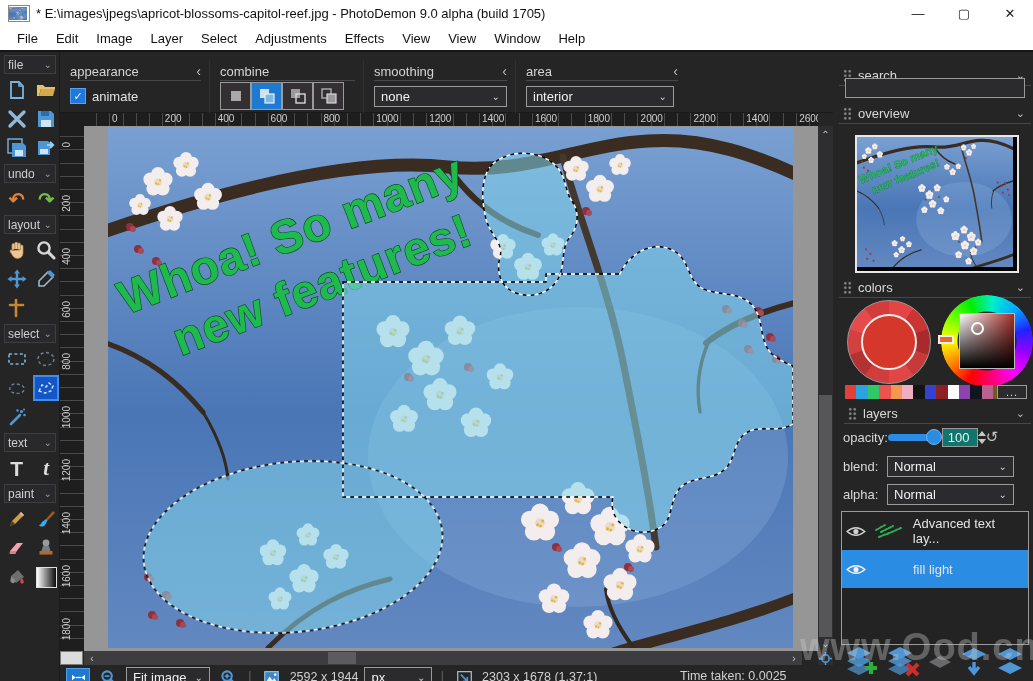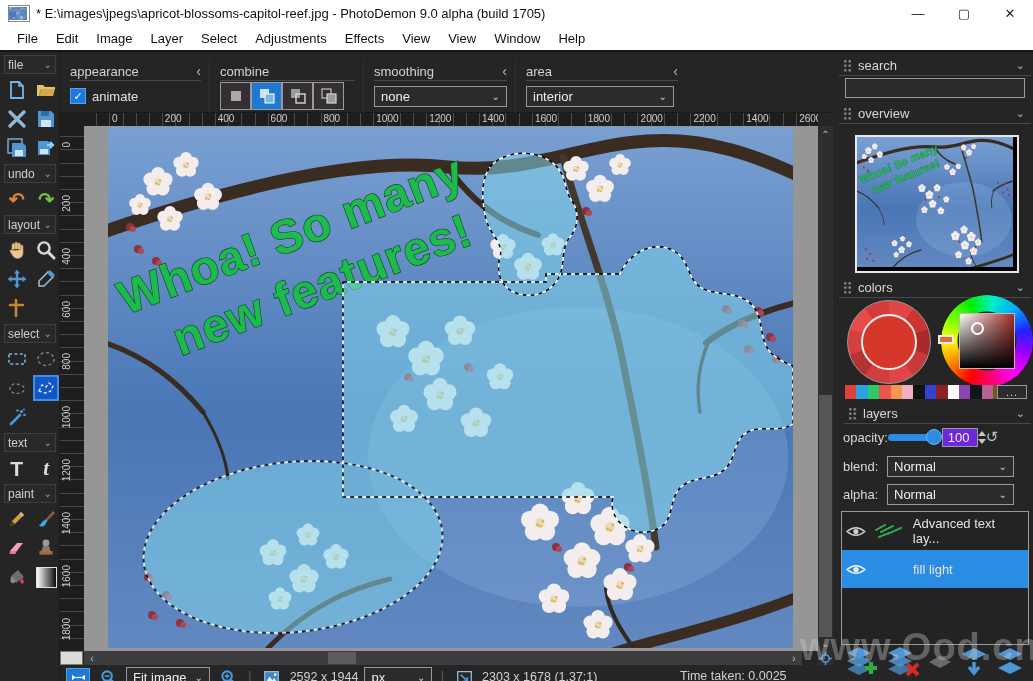--- a/index.html
+++ b/index.html
@@ -88,21 +88,21 @@
   .satdot{position:absolute;left:134px;top:270px;width:13px;height:13px;border:2px solid #fff;border-radius:50%;box-sizing:border-box;}
   .huemark{position:absolute;left:101px;top:283px;width:16px;height:9px;border:2px solid #eee;background:#e86a30;box-sizing:border-box;}
   .swatches{position:absolute;left:8px;top:333px;height:14px;display:flex;}
   .swatch{width:11.4px;height:14px;}
   .more2{position:absolute;left:160px;top:333px;width:30px;height:14px;border:1px solid #9a9a9a;box-sizing:border-box;
          display:flex;align-items:center;justify-content:center;font-size:11px;color:#ddd;letter-spacing:1px;background:#2b2b2e;}
   
   .lrow{position:absolute;left:6px;height:22px;display:flex;align-items:center;font-size:13px;color:#d8d8d8;}
   .slidertrack{width:46px;height:7px;border-radius:4px;background:#2a8ce2;position:relative;}
   .sliderknob{position:absolute;right:-8px;top:-5px;width:16px;height:16px;border-radius:50%;background:#2a8ce2;border:1px solid #6db6f0;box-sizing:border-box;}
-  .numbox{width:36px;height:19px;border:1px solid #9a9a9a;background:#6d28d9;color:#f0f0f0;font-size:13px;display:flex;align-items:center;justify-content:flex-start;padding-left:5px;box-sizing:border-box;}
+  .numbox{width:36px;height:19px;border:1px solid #9a9a9a;background:#0f766e;color:#f0f0f0;font-size:13px;display:flex;align-items:center;justify-content:flex-start;padding-left:5px;box-sizing:border-box;}
   .spin{display:flex;flex-direction:column;gap:3px;}
   .spin i{width:0;height:0;border-left:4px solid transparent;border-right:4px solid transparent;}
   .spin .up{border-bottom:5px solid #c8c8c8;}
   .spin .dn{border-top:5px solid #c8c8c8;}
   .resetg{font-size:15px;color:#c0c0c0;}
   .layerdd{width:127px;}
   .layerlist{position:absolute;left:4px;top:459px;width:188px;height:134px;border:1px solid #9a9a9a;background:#232324;box-sizing:border-box;overflow:hidden;}
   .layerrow{height:38px;display:flex;align-items:center;padding:0 4px;gap:7px;font-size:13px;color:#e4e4e4;}
   .layerrow.sel{background:#2b8ce4;}
   .lthumb{width:33px;height:26px;flex:0 0 auto;overflow:hidden;}
@@ -632,21 +632,21 @@
               <rect x="0.7" y="0.7" width="14.6" height="12.6" fill="none" stroke="#9cc6e8" stroke-width="1.3"></rect>
               <path d="M4,4 L11,11 M11,11 V6.5 M11,11 H6.5" stroke="#4f97d4" stroke-width="1.8" fill="none"></path>
             </svg>
         </span>
         <span>2303 x 1678  (1.37:1)</span>
         <span class="timetext">Time taken: 0.0025 seconds</span>
       </div>
     </div>
 
     <div class="rpanel">
-      <div class="phdr" style="margin-top:3px">
+      <div class="phdr" style="margin-top:13px">
         <span class="grip"></span>
         <span>search</span>
         <span class="chev">⌄</span>
       </div>
       <input class="searchinput" value="" style="">
 
       <div class="phdr" style="position:absolute;left:0;right:0;top:51px">
         <span class="grip"></span>
         <span>overview</span>
         <span class="chev">⌄</span>

